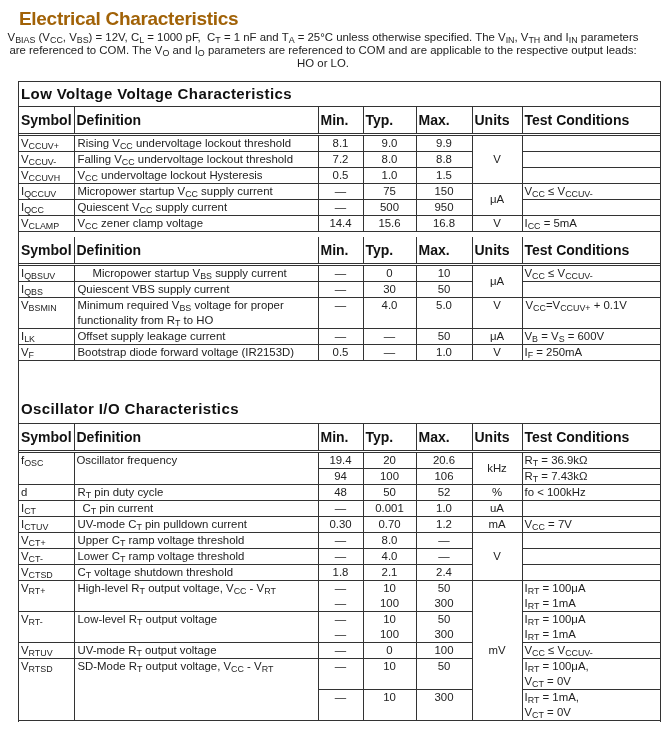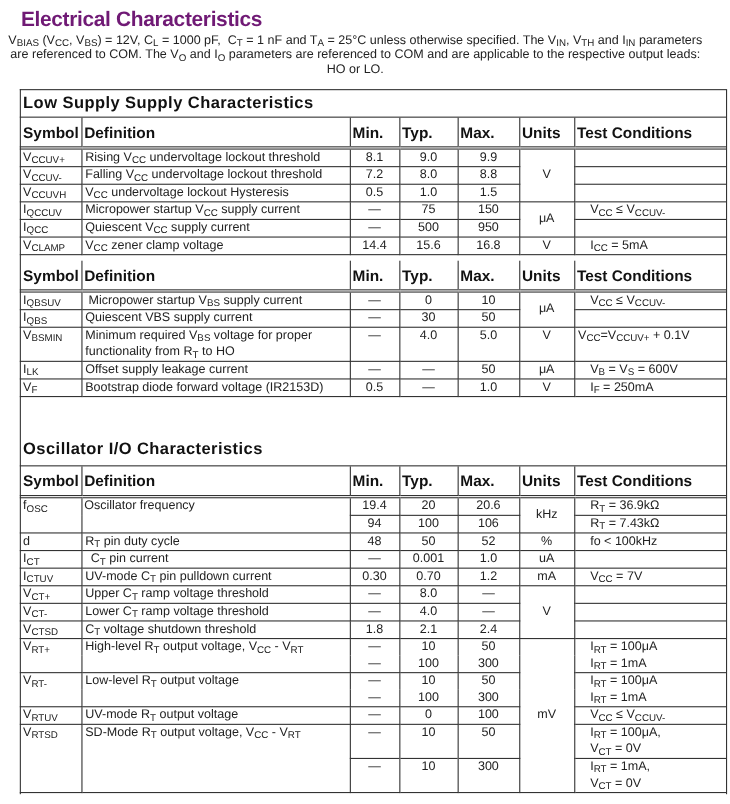--- a/index.html
+++ b/index.html
@@ -2,21 +2,21 @@
 <html><head>
 <meta charset="utf-8">
 <style>
   html, body { margin: 0; padding: 0; background: #ffffff; }
   body {
     width: 664px; height: 731px; position: relative; overflow: hidden;
     font-family: "Liberation Sans", sans-serif; color: #222;
   }
   .page-title {
     position: absolute; left: 19px; top: 8px;
-    font-size: 19px; font-weight: bold; letter-spacing: -0.3px; color: #701a75;
+    font-size: 19px; font-weight: bold; letter-spacing: -0.3px; color: #a16207;
   }
   .intro {
     position: absolute; left: 3px; top: 31px; width: 640px;
     font-size: 11.4px; line-height: 13px; color: #222; text-align: center;
   }
   sub { font-size: 0.78em; vertical-align: -0.25em; line-height: 0; }
   .frame {
     position: absolute; left: 18px; top: 81px; width: 641px; height: 641px;
     border-left: 1px solid #333; border-right: 1px solid #333;
   }
@@ -37,37 +37,37 @@
   th.def { text-align: left; }
   td {
     font-size: 11.4px; height: 15px; line-height: 15px; padding: 0 3px;
     border: 1px solid #333; border-top: none; vertical-align: top;
     white-space: nowrap; color: #222;
   }
   td:first-child { border-left: none; }
   td:last-child { border-right: none; }
   td.c { text-align: center; }
   td.u { text-align: center; vertical-align: middle; }
-  td.tc { padding-left: 14px; }
+  td.tc { padding-left: 2px; }
   td.tall { height: 30px; }
   .wrap { white-space: normal; }
   col.sym { width: 56px; } col.def { width: 244px; } col.min { width: 45px; }
   col.typ { width: 53px; } col.max { width: 56px; } col.unit { width: 50px; }
   col.tc { width: 138px; }
 </style>
 </head>
 <body>
 
 <div class="page-title">Electrical Characteristics</div>
 <div class="intro">V<sub>BIAS</sub> (V<sub>CC</sub>, V<sub>BS</sub>) = 12V, C<sub>L</sub> = 1000 pF,&nbsp; C<sub>T</sub> = 1 nF and T<sub>A</sub> = 25°C unless otherwise specified. The V<sub>IN</sub>, V<sub>TH</sub> and I<sub>IN</sub> parameters are referenced to COM. The V<sub>O</sub> and I<sub>O</sub> parameters are referenced to COM and are applicable to the respective output leads: HO or LO.</div>
 
 <div class="frame"></div>
 
 <div class="section" style="top:81px;">
-  <div class="section-title">Low Supply Supply Characteristics</div>
+  <div class="section-title">Low Voltage Voltage Characteristics</div>
   <table>
     <colgroup>
         <col class="sym">
         <col class="def">
         <col class="min">
         <col class="typ">
         <col class="max">
         <col class="unit">
         <col class="tc">
       </colgroup>
@@ -156,21 +156,21 @@
       <th>Min.</th>
       <th>Typ.</th>
       <th>Max.</th>
       <th>Units</th>
       <th>Test Conditions</th>
     </tr>
       </thead>
     <tbody>
       <tr>
         <td>I<sub>QBSUV</sub></td>
-        <td style="padding-left:6px">Micropower startup V<sub>BS</sub> supply current</td>
+        <td style="padding-left:18px">Micropower startup V<sub>BS</sub> supply current</td>
         <td class="c">—</td>
         <td class="c">0</td>
         <td class="c">10</td>
         <td class="u" rowspan="2">μA</td>
         <td class="tc">V<sub>CC</sub> ≤ V<sub>CCUV-</sub></td>
       </tr>
       <tr>
         <td>I<sub>QBS</sub></td>
         <td>Quiescent VBS supply current</td>
         <td class="c">—</td>

